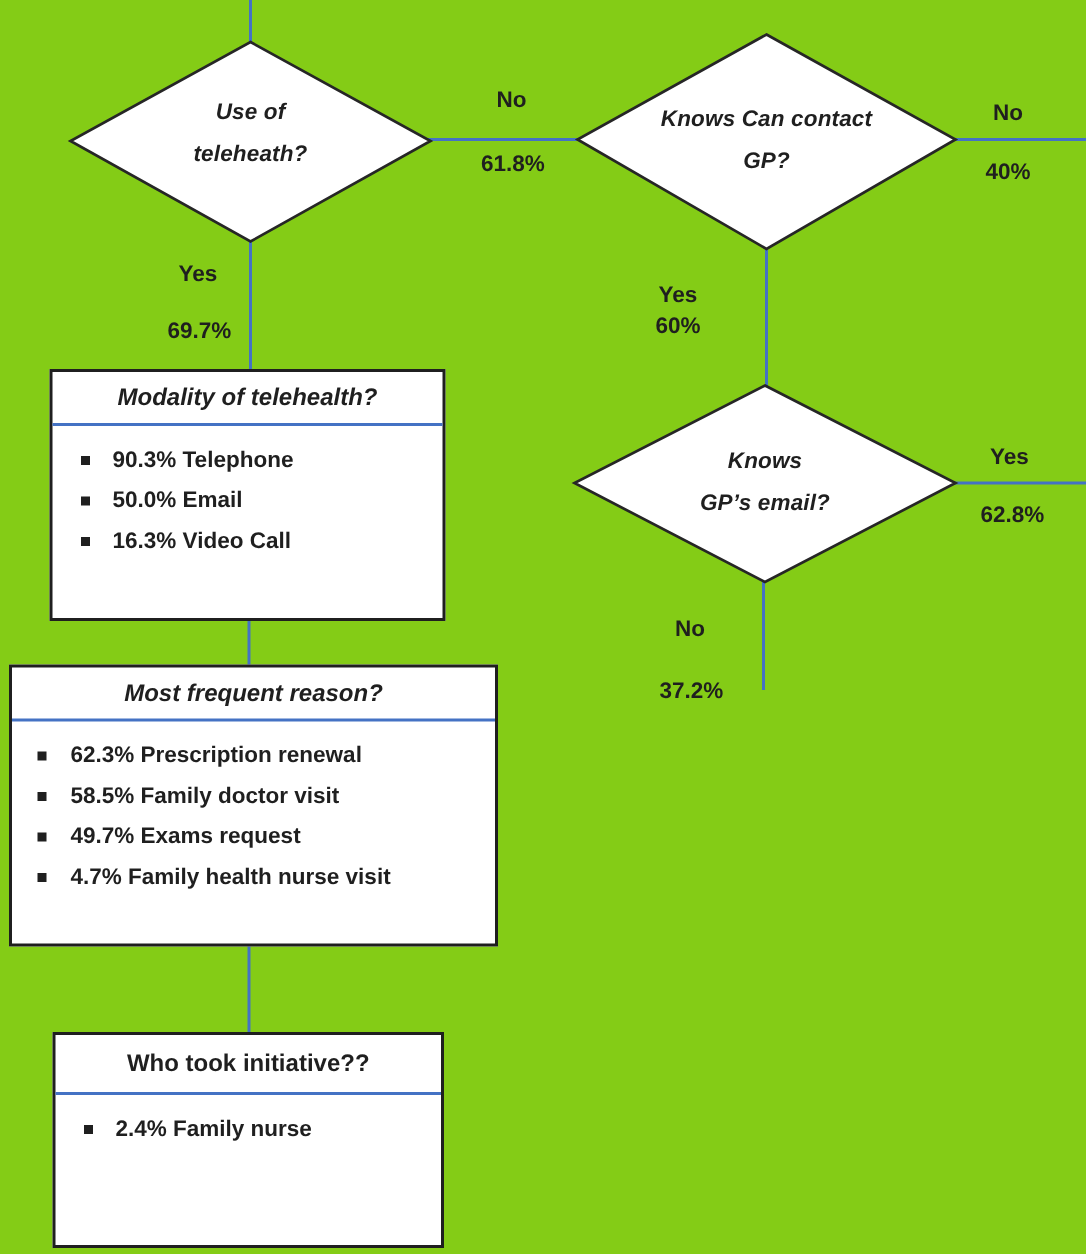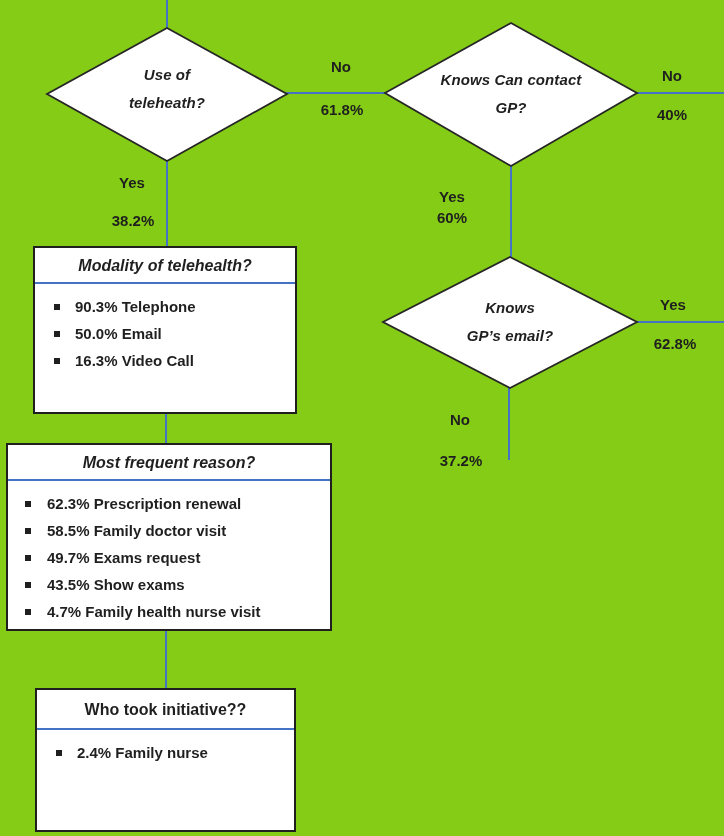--- a/index.html
+++ b/index.html
@@ -111,21 +111,21 @@
     <div>GP?</div>
   </div>
   <div class="dtext" style="left:400px; top:294px; width:220px;">
     <div>Knows</div>
     <div>GP’s email?</div>
   </div>
 
   <div class="elabel" style="left:316px; top:58px;  width:50px;">No</div>
   <div class="elabel" style="left:310px; top:101px; width:64px;">61.8%</div>
   <div class="elabel" style="left:107px; top:174px; width:50px;">Yes</div>
-  <div class="elabel" style="left:101px; top:212px; width:64px;">38.2%</div>
+  <div class="elabel" style="left:101px; top:212px; width:64px;">69.7%</div>
 
   <div class="elabel" style="left:647px; top:67px;  width:50px;">No</div>
   <div class="elabel" style="left:646px; top:106px; width:52px;">40%</div>
   <div class="elabel" style="left:427px; top:188px; width:50px;">Yes</div>
   <div class="elabel" style="left:426px; top:209px; width:52px;">60%</div>
 
   <div class="elabel" style="left:648px; top:296px; width:50px;">Yes</div>
   <div class="elabel" style="left:645px; top:335px; width:60px;text-align:center;">62.8%</div>
   <div class="elabel" style="left:435px; top:411px; width:50px;">No</div>
   <div class="elabel" style="left:431px; top:452px; width:60px;">37.2%</div>
@@ -138,21 +138,20 @@
       <li>16.3% Video Call</li>
     </ul>
   </div>
 
   <div class="ibox wide" style="left:6px; top:443px; width:326px; height:188px;">
     <div class="title">Most frequent reason?</div>
     <ul>
       <li>62.3% Prescription renewal</li>
       <li>58.5% Family doctor visit</li>
       <li>49.7% Exams request</li>
-      <li>43.5% Show exams</li>
       <li>4.7% Family health nurse visit</li>
     </ul>
   </div>
 
   <div class="ibox" style="left:35px; top:688px; width:261px; height:144px;">
     <div class="title plain">Who took initiative??</div>
     <ul>
       <li>2.4% Family nurse</li>
     </ul>
   </div>

